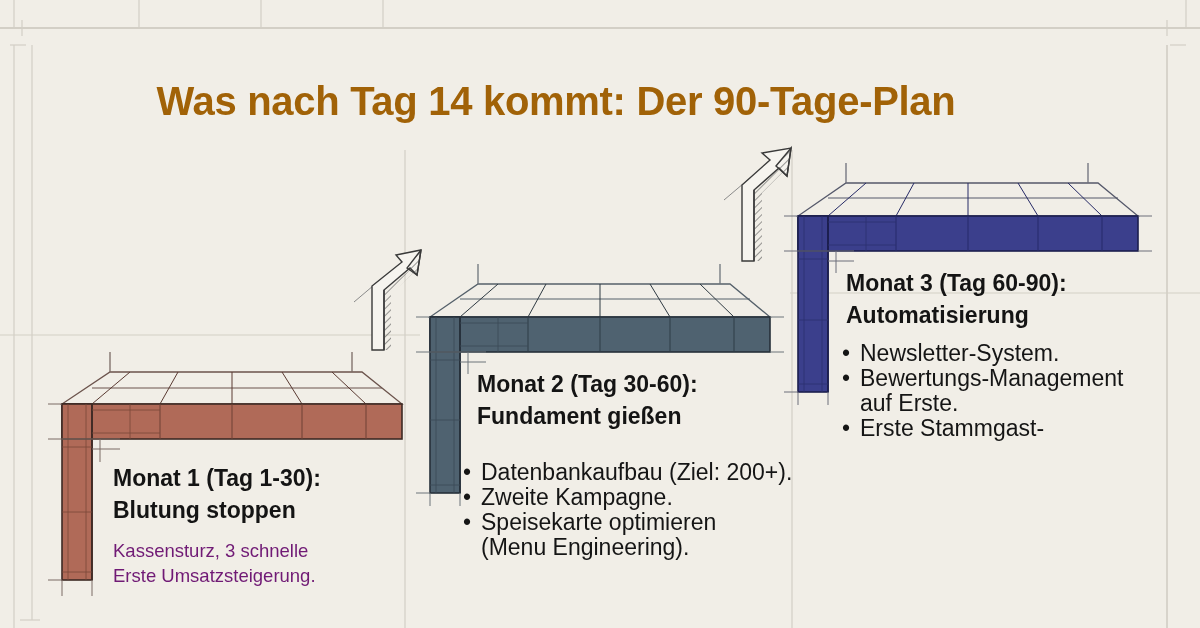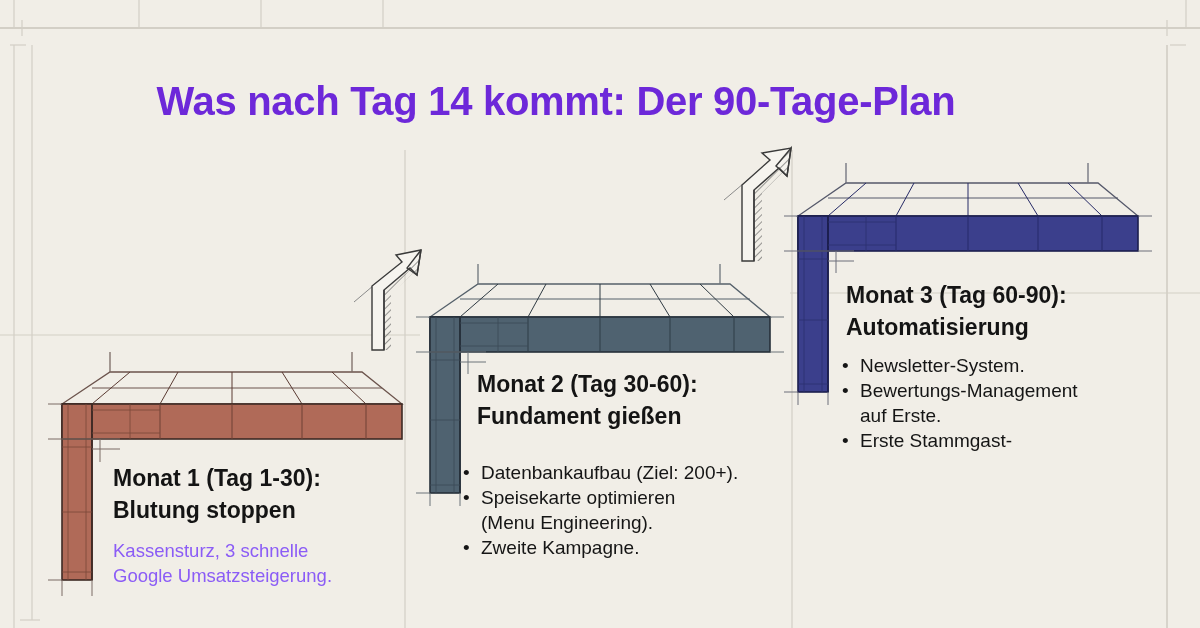--- a/index.html
+++ b/index.html
@@ -7,33 +7,33 @@
     width: 1200px; height: 628px; overflow: hidden;
     background: #f1eee7;
     position: relative;
     font-family: "Liberation Sans", "DejaVu Sans", sans-serif;
     color: #151515;
   }
   #diagram-svg { position: absolute; left: 0; top: 0; }
   .title {
     position: absolute; left: 0; top: 52px; width: 1112px;
     text-align: center;
-    font-size: 40px; font-weight: bold; color: #6d28d9;
+    font-size: 40px; font-weight: bold; color: #a16207;
     letter-spacing: -0.3px;
   }
   .stage-text { position: absolute; }
   .stage-heading {
     font-size: 23px; font-weight: bold; line-height: 32px; color: #141414;
   }
   .stage-body {
-    font-size: 18.5px; line-height: 25px; color: #8b5cf6;
+    font-size: 18.5px; line-height: 25px; color: #701a75;
   }
   .stage-body p { margin: 0; }
   ul.bullets { list-style: none; margin: 0; padding: 0; }
-  ul.bullets li { position: relative; padding-left: 18px; font-size: 19px; line-height: 25px; }
+  ul.bullets li { position: relative; padding-left: 18px; font-size: 23px; line-height: 25px; }
   ul.bullets li::before { content: "•"; position: absolute; left: 0; top: 0; }
 </style>
 </head>
 <body>
 
 <svg id="diagram-svg" width="1200" height="628" viewBox="0 0 1200 628" xmlns="http://www.w3.org/2000/svg">
   <defs>
     <pattern id="hatch" patternUnits="userSpaceOnUse" width="5" height="5" patternTransform="rotate(45)">
       <line x1="0" y1="0" x2="0" y2="5" stroke="#555" stroke-width="1.2"></line>
     </pattern>
@@ -193,37 +193,37 @@
 
 <h1 class="title">Was nach Tag 14 kommt: Der 90-Tage-Plan</h1>
 
 <div class="stage-text" style="left:113px; top:462px; width:280px;">
   <div class="stage-heading">
     <div>Monat 1 (Tag 1-30):</div>
     <div>Blutung stoppen</div>
   </div>
   <div class="stage-body" style="margin-top:12px;">
     <p>Kassensturz, 3 schnelle</p>
-    <p>Google Umsatzsteigerung.</p>
+    <p>Erste Umsatzsteigerung.</p>
   </div>
 </div>
 
 <div class="stage-text" style="left:477px; top:368px; width:320px;">
   <div class="stage-heading">
     <div>Monat 2 (Tag 30-60):</div>
     <div>Fundament gießen</div>
   </div>
   <ul class="bullets" style="margin-top:28px; margin-left:-14px;">
     <li><span>Datenbankaufbau (Ziel: 200+).</span></li>
+    <li><span>Zweite Kampagne.</span></li>
     <li><span>Speisekarte optimieren</span><br><span>(Menu Engineering).</span></li>
-    <li><span>Zweite Kampagne.</span></li>
   </ul>
 </div>
 
-<div class="stage-text" style="left:846px; top:267px; width:320px;margin-top:12px;">
+<div class="stage-text" style="left:846px; top:267px; width:320px;">
   <div class="stage-heading">
     <div>Monat 3 (Tag 60-90):</div>
     <div>Automatisierung</div>
   </div>
   <ul class="bullets" style="margin-top:10px; margin-left:-4px;">
     <li><span>Newsletter-System.</span></li>
     <li><span>Bewertungs-Management</span><br><span>auf Erste.</span></li>
     <li><span>Erste Stammgast-</span><br></li>
   </ul>
 </div>

